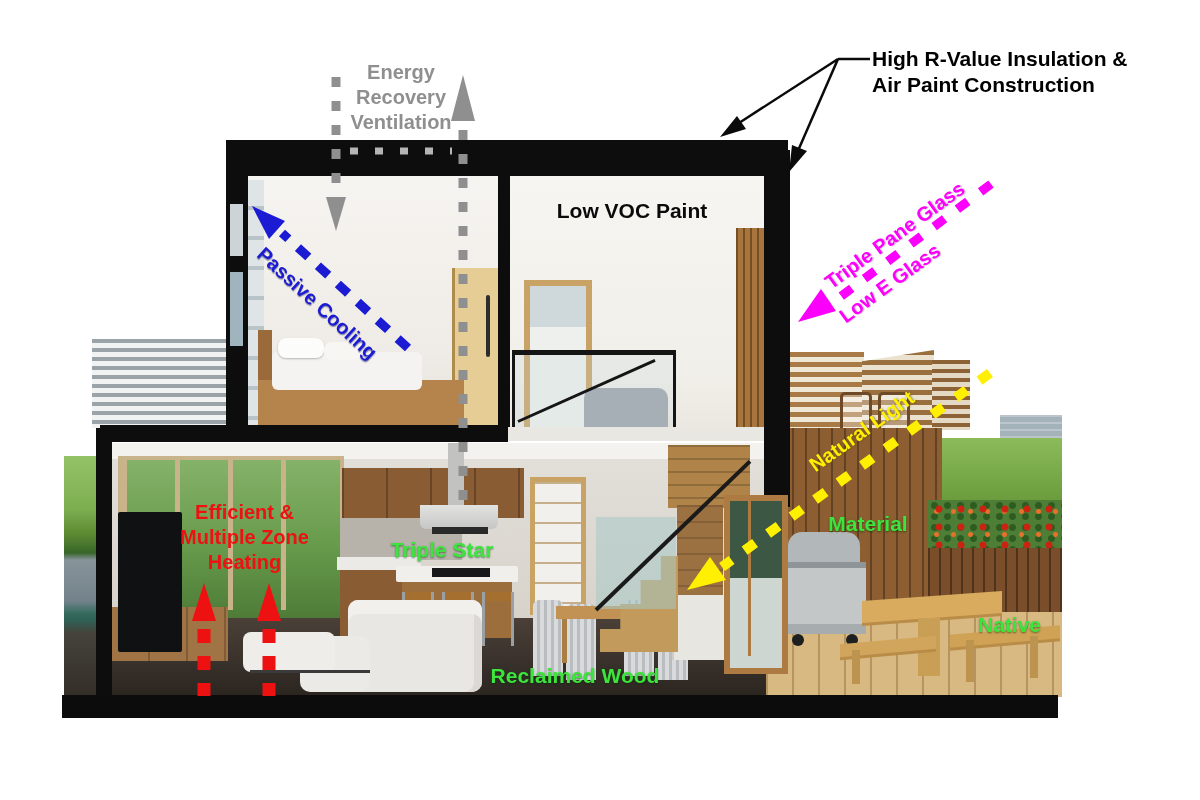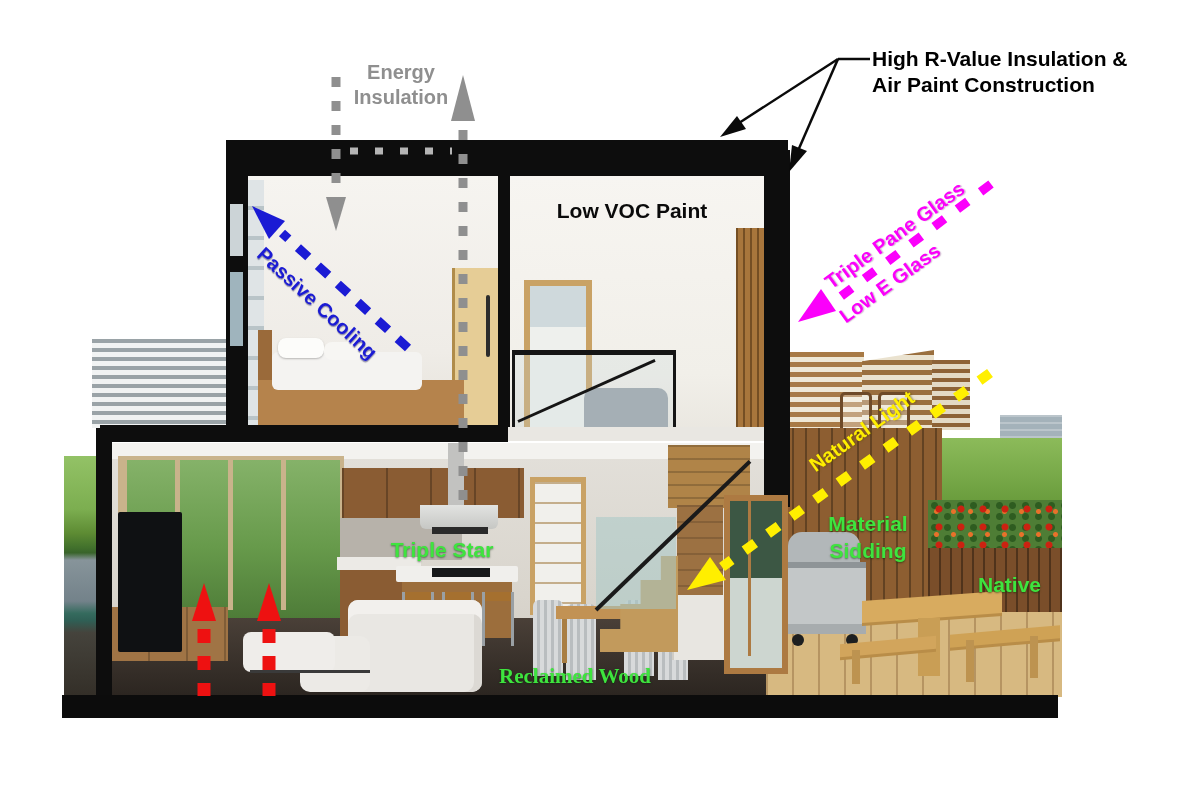--- a/index.html
+++ b/index.html
@@ -199,45 +199,50 @@
     <g>
       <line x1="204" y1="629" x2="204" y2="696" stroke-width="13" stroke-dasharray="14 13" fill="none" stroke="#ee1111"></line>
       <polygon points="204,583 192,621 216,621" fill="#ee1111"></polygon>
       <line x1="269" y1="629" x2="269" y2="696" stroke-width="13" stroke-dasharray="14 13" fill="none" stroke="#ee1111"></line>
       <polygon points="269,583 257,621 281,621" fill="#ee1111"></polygon>
     </g>
   </svg>
 
   <div class="label center" style="left: 320px; top: 60px; width: 162px; font-size: 20px; line-height: 25px; color: rgb(143, 143, 143);">
     <div>Energy</div>
-    <div>Insulation</div>
+    <div>Recovery</div>
+    <div>Ventilation</div>
   </div>
 
   <div class="label" style="left: 872px; top: 46px; width: 310px; font-size: 21px; line-height: 26px; color: #000000;">
     <div>High R-Value Insulation &amp;</div>
     <div>Air Paint Construction</div>
   </div>
 
   <div class="label center" style="left: 532px; top: 199px; width: 200px; font-size: 21px; color: rgb(10, 10, 10);">Low VOC Paint</div>
 
   <div class="label center blue-shadow" style="left: 212px; top: 292px; width: 210px; font-size: 20px; transform: rotate(42.5deg); color: rgb(27, 27, 212);">Passive Cooling</div>
 
   <div class="label center mag-shadow" style="left: 790px; top: 224px; width: 210px; font-size: 20px; transform: rotate(-36deg); color: rgb(251, 0, 251);">Triple Pane Glass</div>
 
   <div class="label center mag-shadow" style="left: 800px; top: 272px; width: 180px; font-size: 20px; transform: rotate(-36deg); color: rgb(251, 0, 251);">Low E Glass</div>
 
   <div class="label center yellow-shadow" style="left: 767px; top: 420px; width: 190px; font-size: 20px; transform: rotate(-35.5deg); color: rgb(255, 239, 0);">Natural Light</div>
 
+  <div class="label center" style="left: 152px; top: 500px; width: 185px; font-size: 20px; line-height: 25px; color: rgb(238, 17, 17);">
+    <div>Efficient &amp;</div>
+    <div>Multiple Zone</div>
+    <div>Heating</div>
+  </div>
 
   <div class="label center green-shadow" style="left: 352px; top: 538px; width: 180px; font-size: 21px; color: rgb(62, 228, 62);">Triple Star</div>
 
   <div class="label center green-shadow" style="left: 778px; top: 510px; width: 180px; font-size: 21px; line-height: 27px; color: rgb(62, 228, 62);">
     <div>Material</div>
-    <div>Sidding</div>
-  </div>
-
-  <div class="label center green-shadow" style="left: 480px; top: 664px; width: 190px; font-size: 21px; color: rgb(62, 228, 62); font-family: Liberation Serif, serif;">Reclaimed Wood</div>
-
-  <div class="label center green-shadow" style="left: 927px; top: 572px; width: 165px; font-size: 21px; line-height: 26px; color: rgb(62, 228, 62);">
+  </div>
+
+  <div class="label center green-shadow" style="left: 480px; top: 664px; width: 190px; font-size: 21px; color: rgb(62, 228, 62);">Reclaimed Wood</div>
+
+  <div class="label center green-shadow" style="left: 927px; top: 612px; width: 165px; font-size: 21px; line-height: 26px; color: rgb(62, 228, 62);">
     <div>Native</div>
   </div>
 
 </div>
 
 </body></html>

